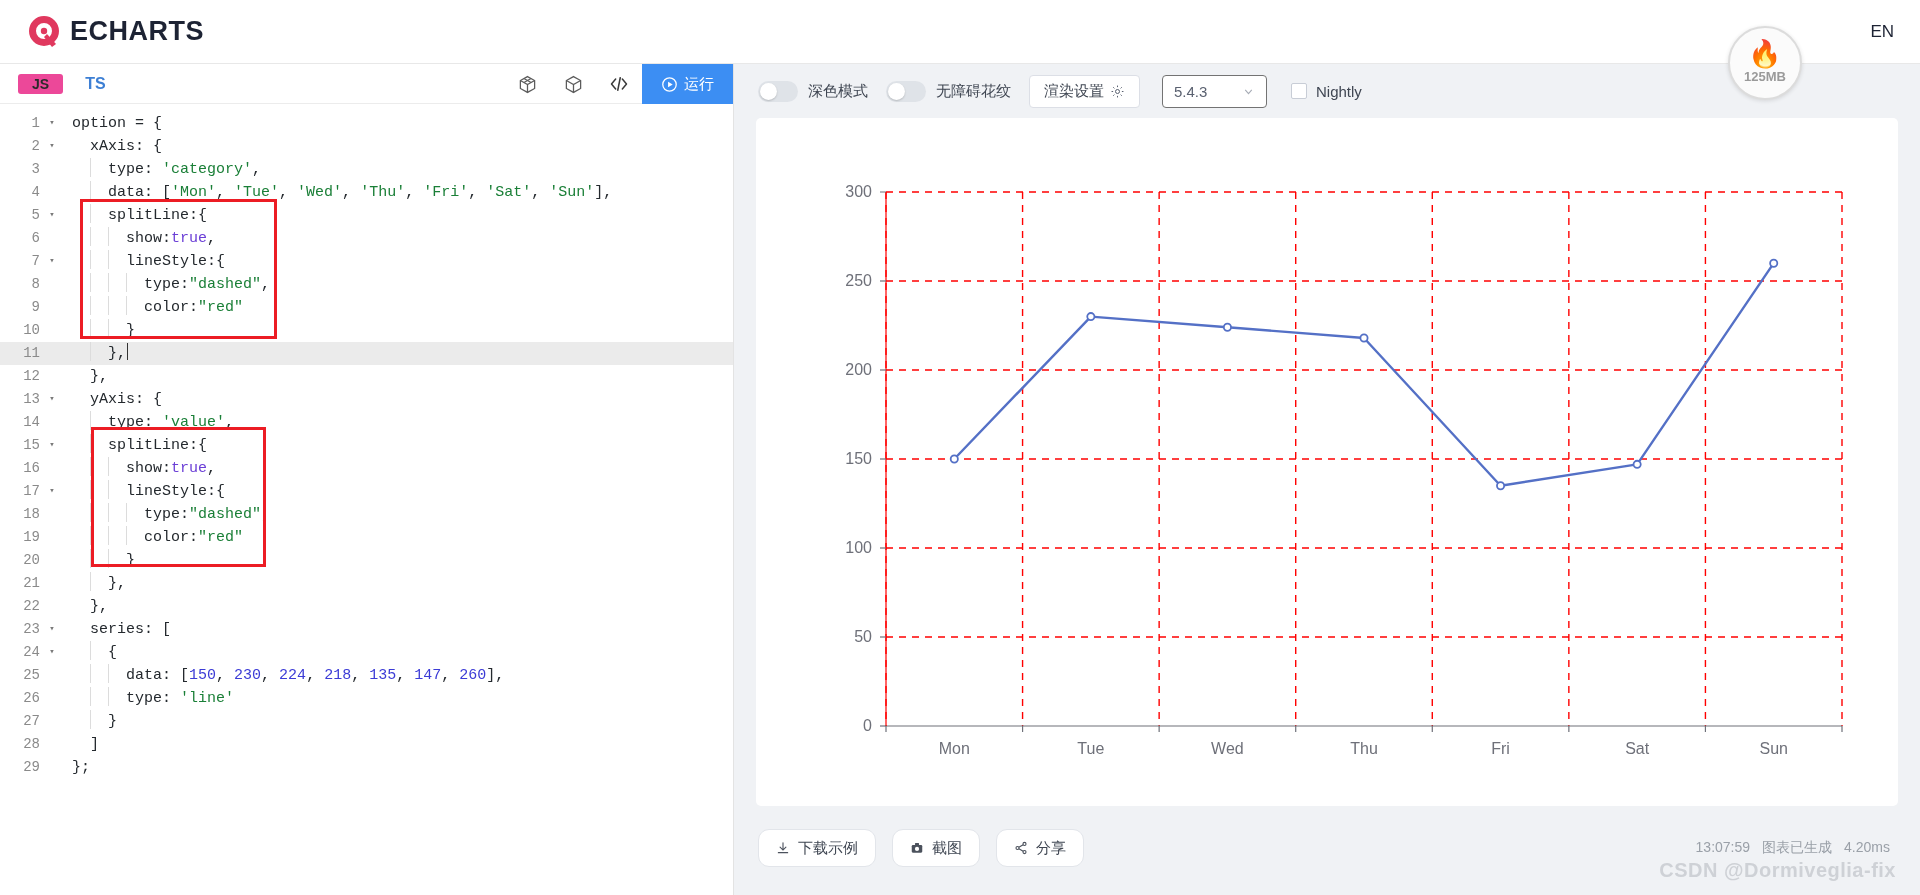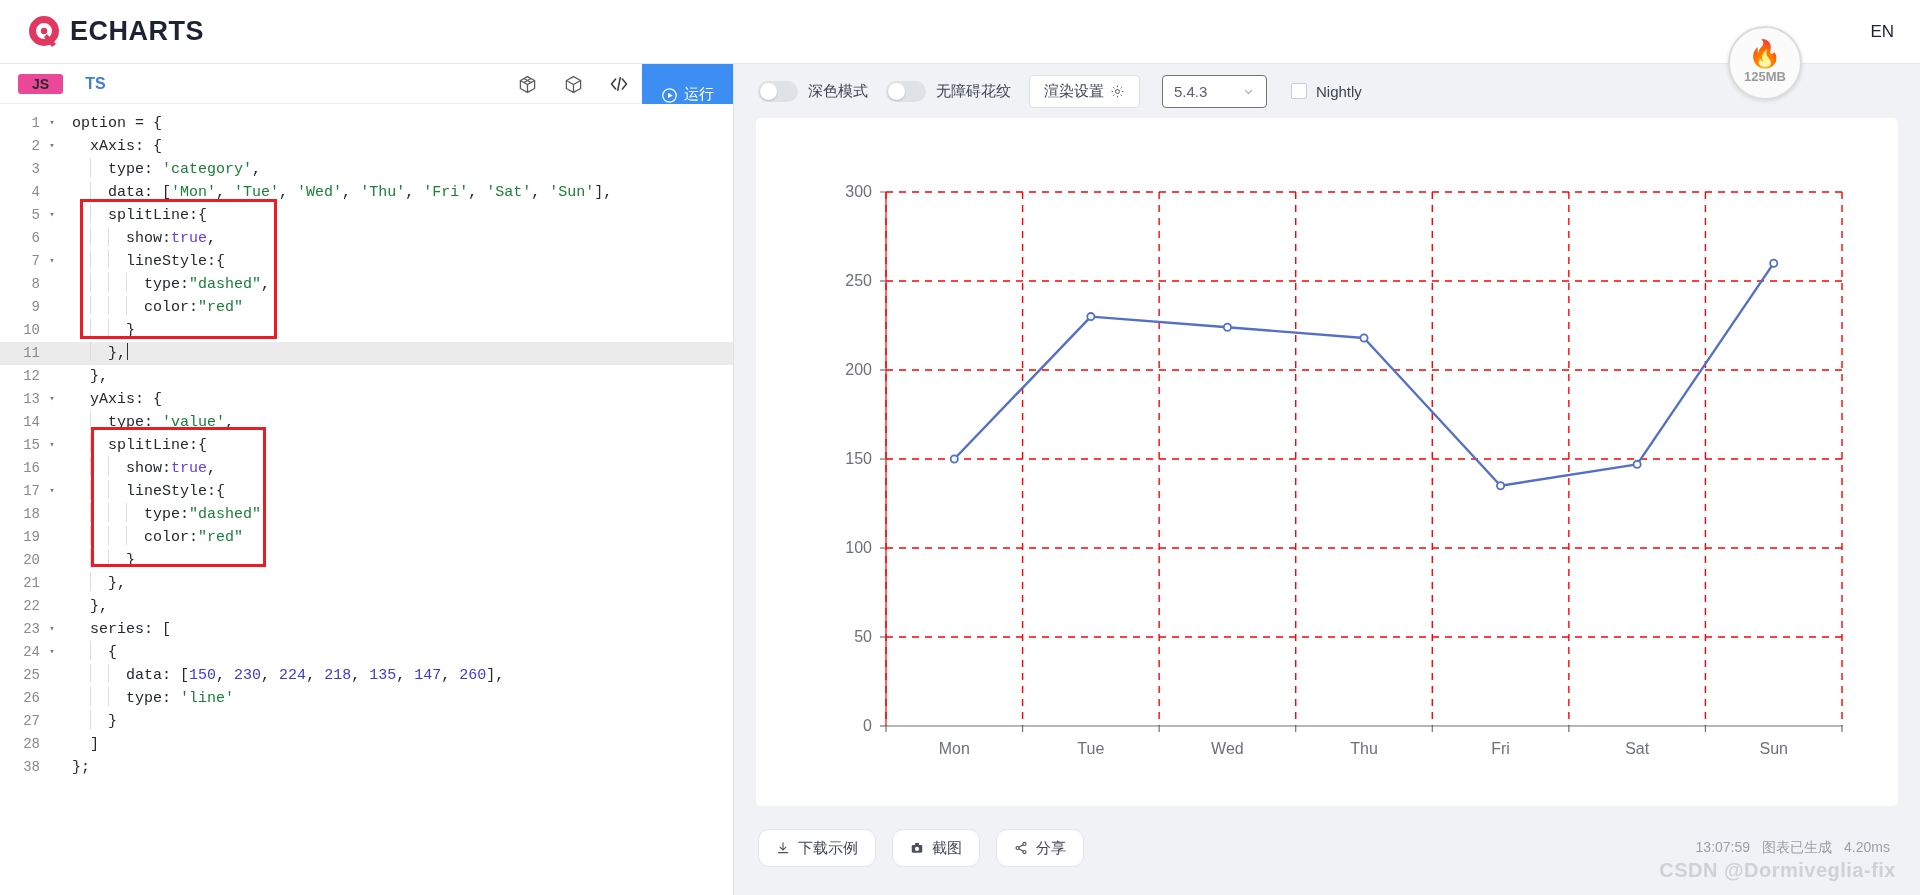--- a/index.html
+++ b/index.html
@@ -99,21 +99,21 @@
     position: absolute; right: 0; top: 0; height: 40px;
     display: flex; align-items: center; gap: 0;
   }
   .tb-icon {
     width: 46px; height: 40px; display: flex;
     align-items: center; justify-content: center;
     cursor: pointer; color: #5c5c5c;
   }
   .run-btn {
     background: #3c8ef3; color: #fff; font-size: 15px;
-    height: 40px; padding: 0 19px; display: flex; align-items: flex-end;
+    height: 40px; padding: 0 19px; display: flex; align-items: center;
     gap: 6px; cursor: pointer; border: none;
     font-family: "Liberation Sans", sans-serif;
   }
 
   
   .editor {
     flex: 1; background: #fff; position: relative;
     overflow: hidden; font-family: "Liberation Mono", monospace;
     font-size: 15px; line-height: 23px; padding-top: 8px;
   }
@@ -309,21 +309,21 @@
           <div class="code-line"><span class="ln">19</span><span class="fold"></span><span class="gutter-sep"></span><span class="code-text">&nbsp;&nbsp;<span class="indent-guide"></span>&nbsp;&nbsp;<span class="indent-guide"></span>&nbsp;&nbsp;<span class="indent-guide"></span>&nbsp;&nbsp;color:<span class="tok-str">"red"</span></span></div>
           <div class="code-line"><span class="ln">20</span><span class="fold"></span><span class="gutter-sep"></span><span class="code-text">&nbsp;&nbsp;<span class="indent-guide"></span>&nbsp;&nbsp;<span class="indent-guide"></span>&nbsp;&nbsp;}</span></div>
           <div class="code-line"><span class="ln">21</span><span class="fold"></span><span class="gutter-sep"></span><span class="code-text">&nbsp;&nbsp;<span class="indent-guide"></span>&nbsp;&nbsp;},</span></div>
           <div class="code-line"><span class="ln">22</span><span class="fold"></span><span class="gutter-sep"></span><span class="code-text">&nbsp;&nbsp;},</span></div>
           <div class="code-line"><span class="ln">23</span><span class="fold">▾</span><span class="gutter-sep"></span><span class="code-text">&nbsp;&nbsp;series: [</span></div>
           <div class="code-line"><span class="ln">24</span><span class="fold">▾</span><span class="gutter-sep"></span><span class="code-text">&nbsp;&nbsp;<span class="indent-guide"></span>&nbsp;&nbsp;{</span></div>
           <div class="code-line"><span class="ln">25</span><span class="fold"></span><span class="gutter-sep"></span><span class="code-text">&nbsp;&nbsp;<span class="indent-guide"></span>&nbsp;&nbsp;<span class="indent-guide"></span>&nbsp;&nbsp;data: [<span class="tok-num">150</span>, <span class="tok-num">230</span>, <span class="tok-num">224</span>, <span class="tok-num">218</span>, <span class="tok-num">135</span>, <span class="tok-num">147</span>, <span class="tok-num">260</span>],</span></div>
           <div class="code-line"><span class="ln">26</span><span class="fold"></span><span class="gutter-sep"></span><span class="code-text">&nbsp;&nbsp;<span class="indent-guide"></span>&nbsp;&nbsp;<span class="indent-guide"></span>&nbsp;&nbsp;type: <span class="tok-str">'line'</span></span></div>
           <div class="code-line"><span class="ln">27</span><span class="fold"></span><span class="gutter-sep"></span><span class="code-text">&nbsp;&nbsp;<span class="indent-guide"></span>&nbsp;&nbsp;}</span></div>
           <div class="code-line"><span class="ln">28</span><span class="fold"></span><span class="gutter-sep"></span><span class="code-text">&nbsp;&nbsp;]</span></div>
-          <div class="code-line"><span class="ln">38</span><span class="fold"></span><span class="gutter-sep"></span><span class="code-text">};</span></div>
+          <div class="code-line"><span class="ln">29</span><span class="fold"></span><span class="gutter-sep"></span><span class="code-text">};</span></div>
         </div>
       <div class="redbox redbox-1"></div>
       <div class="redbox redbox-2"></div>
     </div>
   </div>
 
   <div class="right-pane">
 
     <div class="preview-toolbar">
       <div class="toggle">

